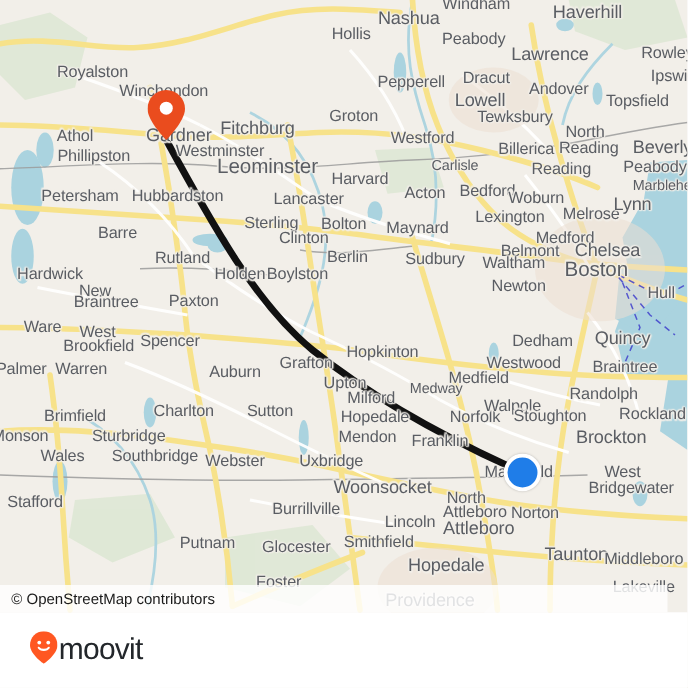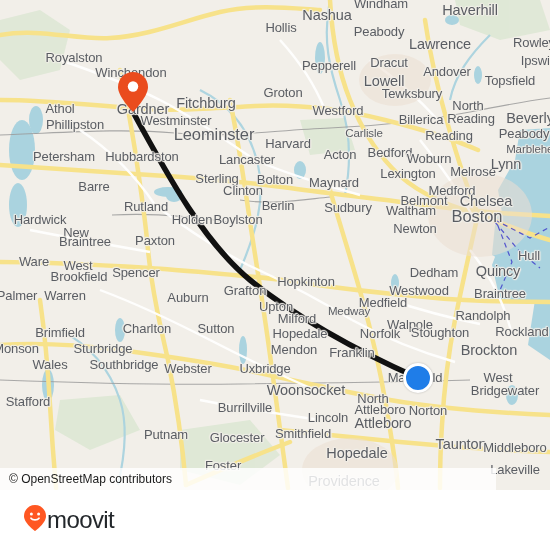--- a/index.html
+++ b/index.html
@@ -76,21 +76,21 @@
     display: flex;
     align-items: center;
     justify-content: center;
     box-shadow: 0 1px 3px rgba(0,0,0,.22);
   }
 
   
   #attrib {
     position: absolute;
     left: 0; bottom: 0;
-    width: 496px; height: 22px;
+    width: 534px; height: 22px;
     background: rgba(255,255,255,0.82);
     display: flex;
     align-items: center;
     padding-left: 9px;
     font-size: 12px;
     color: #1a1a1a;
   }
 
   
   #footer {
@@ -337,21 +337,21 @@
         <div class="maplabel sz-md" style="left: 408px; top: 173px;">Lexington</div>
         <div class="maplabel sz-md" style="left: 473px; top: 171px;">Melrose</div>
         <div class="maplabel sz-lg" style="left: 506px; top: 164px;">Lynn</div>
         <div class="maplabel sz-sm" style="left: 536px; top: 149px;">Marblehead</div>
         <div class="maplabel sz-md" style="left: 452px; top: 190px;">Medford</div>
         <div class="maplabel sz-md" style="left: 424px; top: 200px;">Belmont</div>
         <div class="maplabel sz-lg" style="left: 486px; top: 201px;">Chelsea</div>
         <div class="maplabel sz-md" style="left: 411px; top: 210px;">Waltham</div>
         <div class="maplabel sz-xl" style="left: 477px; top: 216px;">Boston</div>
         <div class="maplabel sz-md" style="left: 415px; top: 228px;">Newton</div>
-        <div class="maplabel sz-md" style="left: 529px; top: 255px;">Hull</div>
+        <div class="maplabel sz-md" style="left: 529px; top: 234px;">Hull</div>
         <div class="maplabel sz-sm" style="left: 349px; top: 311px;">Medway</div>
       </div>
 
     <div id="pin-marker" style="left: 133px; top: 112px;">
       <svg width="30" height="40" viewBox="0 0 30 40">
         <path d="M15 0 C6.7 0 0 6.7 0 15 C0 25 15 40 15 40 C15 40 30 25 30 15 C30 6.7 23.3 0 15 0 Z" fill="#ea4c1e"></path>
         <circle cx="15" cy="14.5" r="5.2" fill="#ffffff"></circle>
       </svg>
     </div>
 

